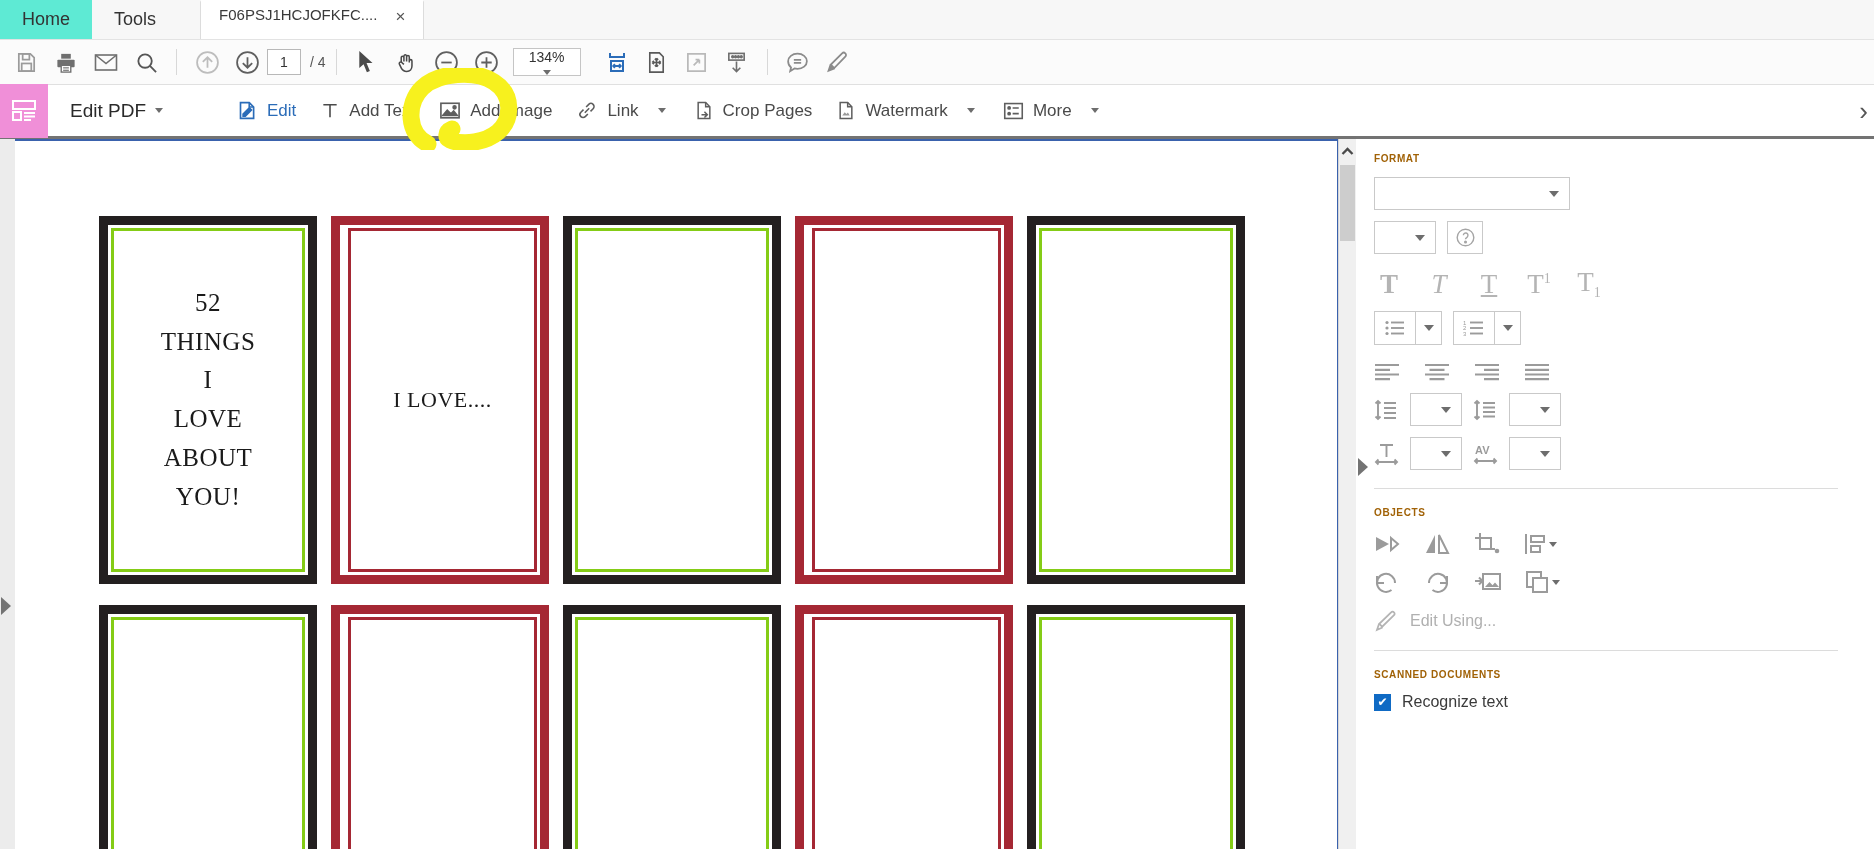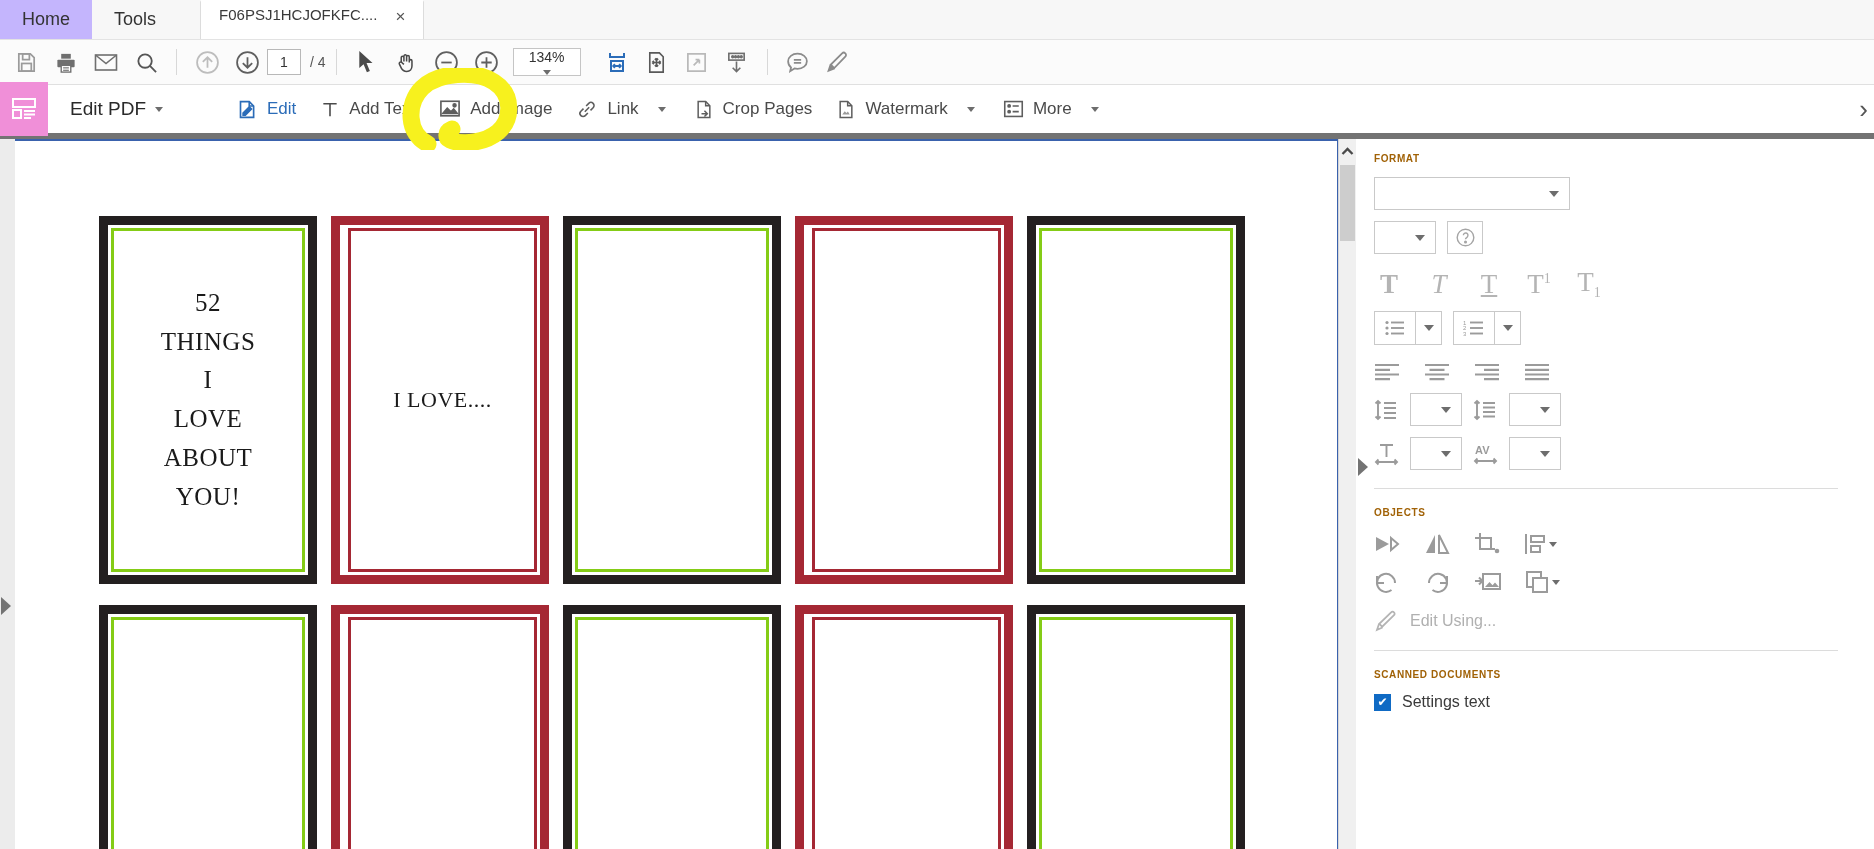--- a/index.html
+++ b/index.html
@@ -14,21 +14,21 @@
   
   .tabbar {
     position: absolute; top: 0; left: 0; width: 1874px; height: 40px;
     background: #f7f7f7; border-bottom: 1px solid #e3e3e3;
     display: flex; align-items: stretch;
   }
   .tab-home, .tab-tools {
     display: flex; align-items: center; justify-content: center;
     font-size: 18px; color: #333; padding: 0 22px; cursor: default;
   }
-  .tab-home { background: #c4b5fd; }
+  .tab-home { background: #5eead4; }
   .tab-doc {
     display: flex; align-items: flex-start; gap: 14px;
     background: #ffffff; border-left: 1px solid #dcdcdc; border-right: 1px solid #dcdcdc;
     border-top: 2px solid #ffffff;
     padding: 4px 14px 0 18px; margin-left: 22px; min-width: 200px;
     font-size: 15px; color: #3a3a3a;
   }
   .tab-doc .tab-close { font-size: 17px; color: #555; line-height: 1; padding: 2px 4px; }
 
   
@@ -51,21 +51,21 @@
     width: 68px; height: 28px; border: 1px solid #c5c5c5; background: #fff;
     display: flex; align-items: center; justify-content: space-between;
     padding: 0 7px; font-size: 14px; color: #333; margin-left: 6px; flex-direction: column;
   }
   .caret { width: 0; height: 0; border-left: 5px solid transparent; border-right: 5px solid transparent; border-top: 6px solid #6d6d6d; }
   .caret-sm { border-left-width: 4px; border-right-width: 4px; border-top-width: 5px; }
 
   
   .ribbon {
     position: absolute; top: 85px; left: 0; width: 1874px; height: 54px;
-    background: #ffffff; border-bottom: 6px solid #737373;
+    background: #ffffff; border-bottom: 3px solid #737373;
     display: flex; align-items: center; text-align: right;
   }
   .ribbon-icon-tile {
     width: 48px; height: 54px; background: #f08fd8;
     display: flex; align-items: center; justify-content: center;
   }
   .ribbon-title {
     font-size: 19px; color: #2a2a2a; margin-left: 22px;
     display: flex; align-items: center; gap: 9px;
   }
@@ -764,17 +764,17 @@
       <span>Edit Using...</span>
     </div>
 
     <div class="panel-divider"></div>
 
     <div class="panel-section-title" style="margin-top:18px">SCANNED DOCUMENTS</div>
 
 
     <div class="scan-row">
       <span class="checkbox-on">✔</span>
-      <span>Settings text</span>
+      <span>Recognize text</span>
     </div>
 
   </div>
 </div>
 
 </body></html>

